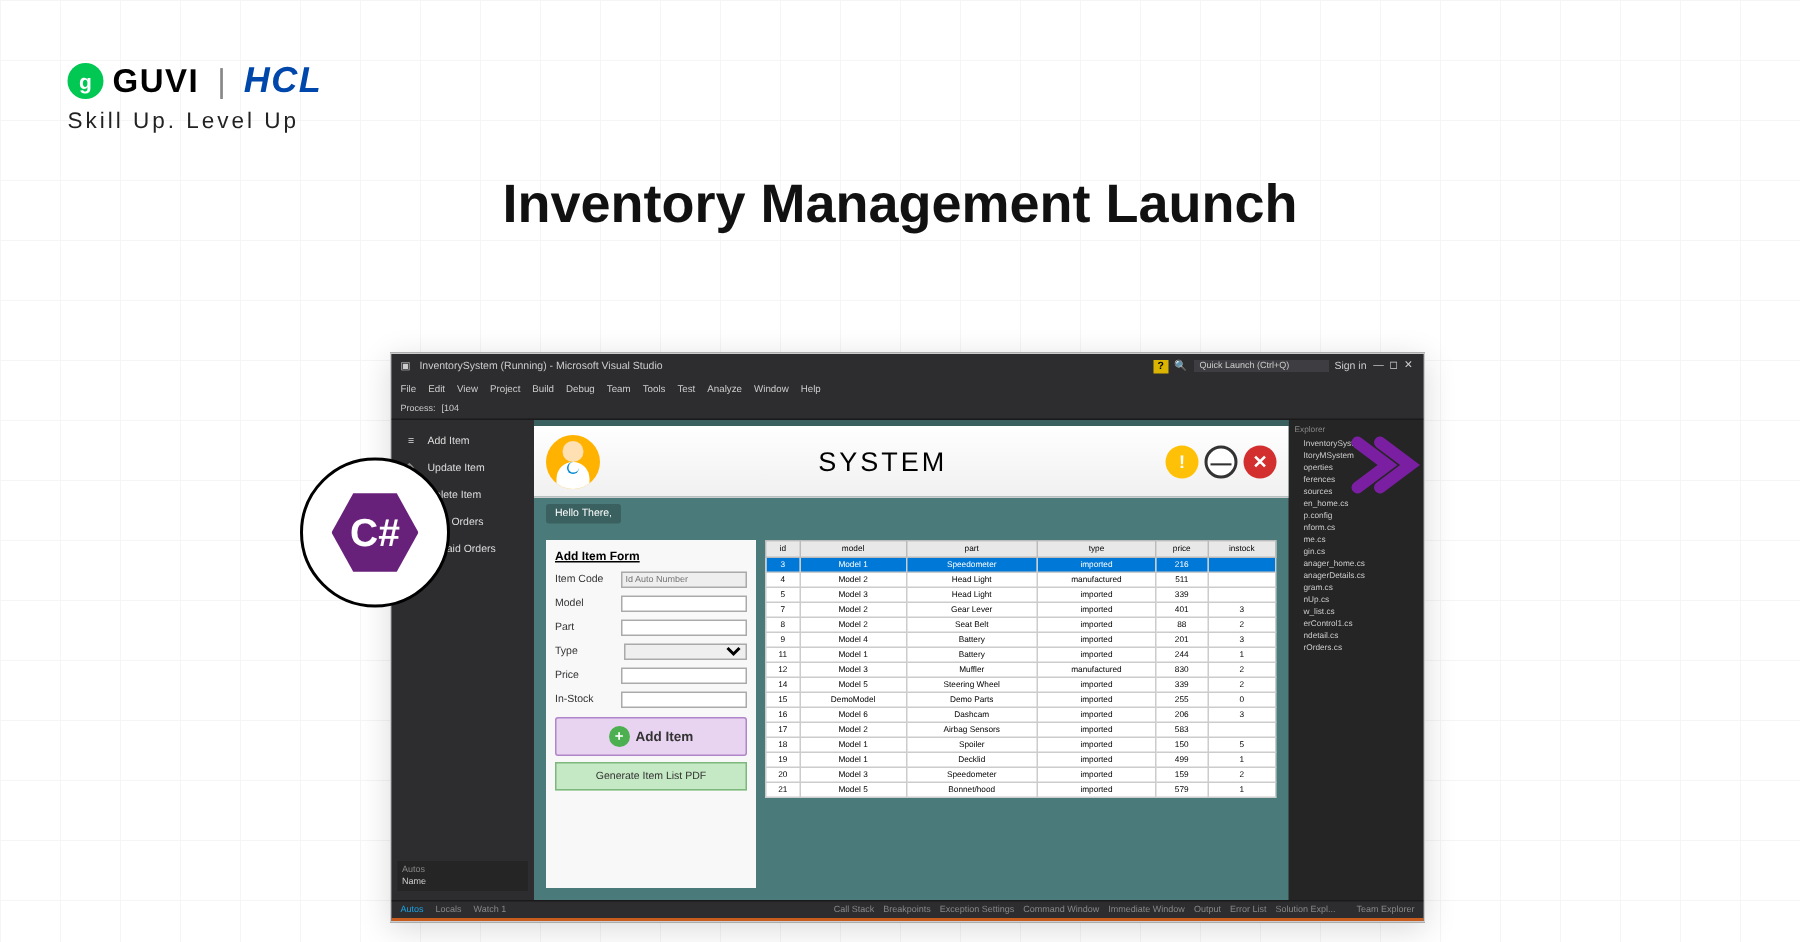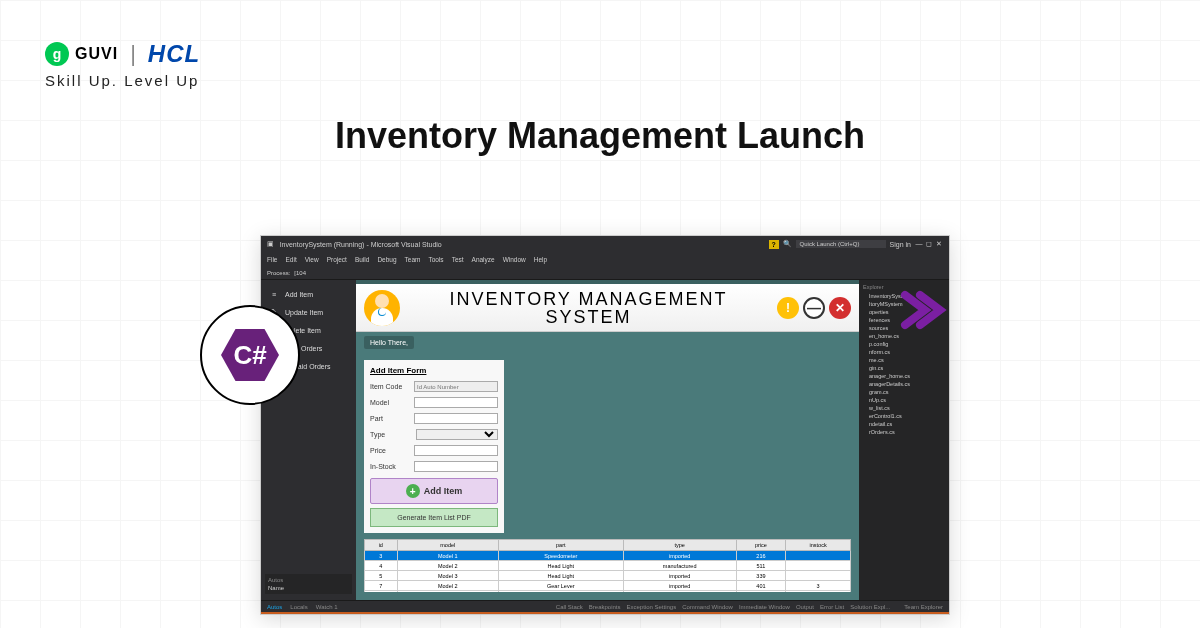--- a/index.html
+++ b/index.html
@@ -8,21 +8,21 @@
   height: 628px;
   background: #fff;
   font-family: Arial, sans-serif;
   position: relative;
   background-image: linear-gradient(#f5f5f5 1px, transparent 1px), linear-gradient(90deg, #f5f5f5 1px, transparent 1px);
   background-size: 40px 40px;
 }
 .logo-area { position: absolute; top: 40px; left: 45px; }
 .guvi-logo { display: flex; align-items: center; gap: 6px; }
 .guvi-circle { width: 24px; height: 24px; background: #00c853; border-radius: 50%; display: flex; align-items: center; justify-content: center; color: #fff; font-weight: bold; font-size: 14px; }
-.guvi-text { font-weight: 900; font-size: 16px; letter-spacing: 1px; }
+.guvi-text { font-weight: 900; font-size: 22px; letter-spacing: 1px; }
 .divider { color: #888; margin: 0 6px; font-size: 22px; font-weight: 300; }
 .hcl-text { color: #0047ab; font-weight: 900; font-style: italic; font-size: 24px; letter-spacing: 1px; }
 .tagline { font-size: 15px; letter-spacing: 2px; margin-top: 4px; color: #222; }
 .page-title { position: absolute; top: 115px; width: 100%; text-align: center; font-size: 36px; font-weight: 700; color: #111; }
 .vs-window { position: absolute; top: 235px; left: 260px; width: 690px; height: 380px; background: #2d2d30; border: 1px solid #ccc; box-shadow: 0 4px 20px rgba(0,0,0,0.15); font-size: 7px; color: #ccc; overflow: hidden; }
 .vs-titlebar { height: 16px; background: #2d2d30; display: flex; align-items: center; padding: 0 6px; justify-content: space-between; }
 .vs-title-left { display: flex; gap: 6px; align-items: center; }
 .vs-title-right { display: flex; gap: 4px; align-items: center; }
 .quick-launch { background: #3e3e42; padding: 1px 4px; font-size: 6px; width: 90px; }
 .ql-badge { background: #dbb400; color: #000; padding: 1px 3px; font-size: 7px; font-weight: bold; }
@@ -41,21 +41,21 @@
 .avatar-body { width: 22px; height: 22px; background: #fff; border-radius: 50% 50% 0 0; position: absolute; bottom: -4px; }
 .avatar-head { width: 14px; height: 14px; background: #ffe0b2; border-radius: 50%; position: absolute; top: 4px; }
 .avatar-steth { width: 8px; height: 8px; border: 1.5px solid #0288d1; border-radius: 50%; position: absolute; top: 18px; border-top: none; border-right: none; }
 .app-title { flex: 1; text-align: center; font-family: Impact, sans-serif; font-size: 18px; letter-spacing: 2px; color: #000; line-height: 1; }
 .hdr-btns { display: flex; gap: 4px; }
 .hdr-btn { width: 22px; height: 22px; border-radius: 50%; display: flex; align-items: center; justify-content: center; font-weight: bold; cursor: pointer; }
 .hdr-btn.h1 { background: #ffc107; color: #fff; font-size: 12px; }
 .hdr-btn.h2 { background: #fff; border: 2px solid #333; color: #333; font-size: 14px; }
 .hdr-btn.h3 { background: #d32f2f; color: #fff; font-size: 12px; }
 .hello-badge { position: absolute; top: 52px; left: 8px; background: #3a6060; color: #fff; font-size: 7px; padding: 3px 6px; border-radius: 2px; }
-.app-content { display: flex; padding: 28px 8px 8px 8px; gap: 6px; height: calc(100% - 48px); flex-direction: column; }
+.app-content { display: flex; padding: 28px 8px 8px 8px; gap: 6px; height: calc(100% - 48px); }
 .form-panel { width: 140px; background: #f8f8f8; padding: 6px; }
 .form-title { font-weight: bold; font-size: 8px; text-decoration: underline; margin-bottom: 6px; color: #000; }
 .form-row { display: flex; align-items: center; margin-bottom: 5px; }
 .form-row label { width: 46px; font-size: 7px; color: #333; }
 .form-row input, .form-row select { flex: 1; height: 11px; border: 1px solid #aaa; font-size: 6px; padding: 0 2px; }
 .form-row input[readonly] { background: #eee; color: #888; }
 .add-btn { display: flex; align-items: center; justify-content: center; gap: 4px; background: #e8d4f0; border: 1px solid #b084c8; padding: 5px; margin-top: 6px; cursor: pointer; border-radius: 2px; font-size: 9px; font-weight: bold; color: #333; }
 .add-btn .plus { width: 14px; height: 14px; background: #4caf50; border-radius: 50%; color: #fff; display: flex; align-items: center; justify-content: center; font-size: 10px; }
 .pdf-btn { background: #c5e8c5; border: 1px solid #7cb77c; padding: 5px; margin-top: 4px; text-align: center; font-size: 7px; cursor: pointer; color: #333; }
 .grid-panel { flex: 1; overflow: hidden; }
@@ -169,21 +169,20 @@
     </div>
 
     <div class="app-window">
       <div class="app-header">
         <div class="avatar">
           <div class="avatar-head"></div>
             <div class="avatar-body"></div>
             <div class="avatar-steth"></div>
         </div>
         <div class="app-title">
-          <div>INVENTORY MANAGEMENT</div>
           <div>SYSTEM</div>
         </div>
         <div class="hdr-btns">
           <div class="hdr-btn h1">!</div>
           <div class="hdr-btn h2">—</div>
           <div class="hdr-btn h3">✕</div>
         </div>
       </div>
       <div class="hello-badge">Hello There,</div>
       <div class="app-content">

